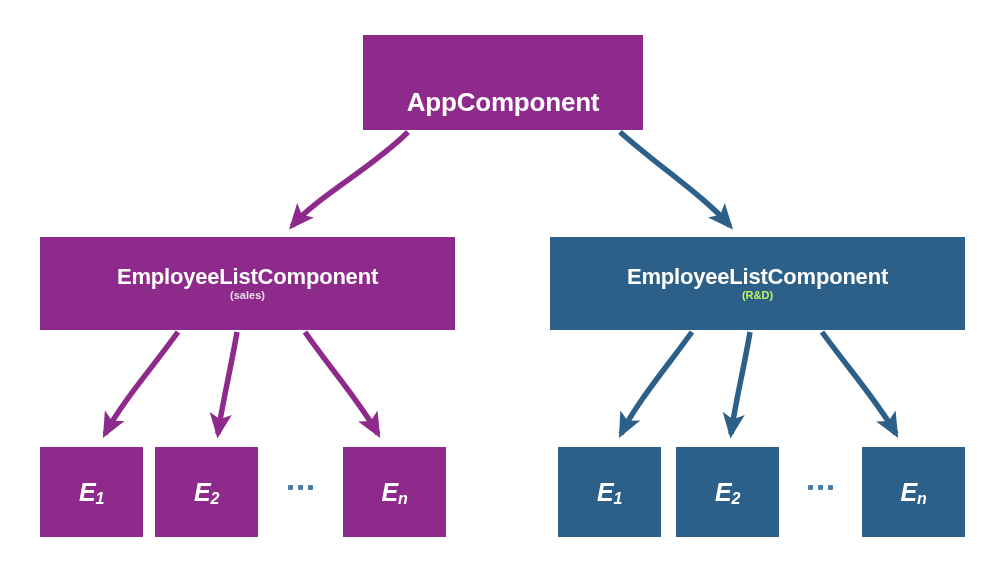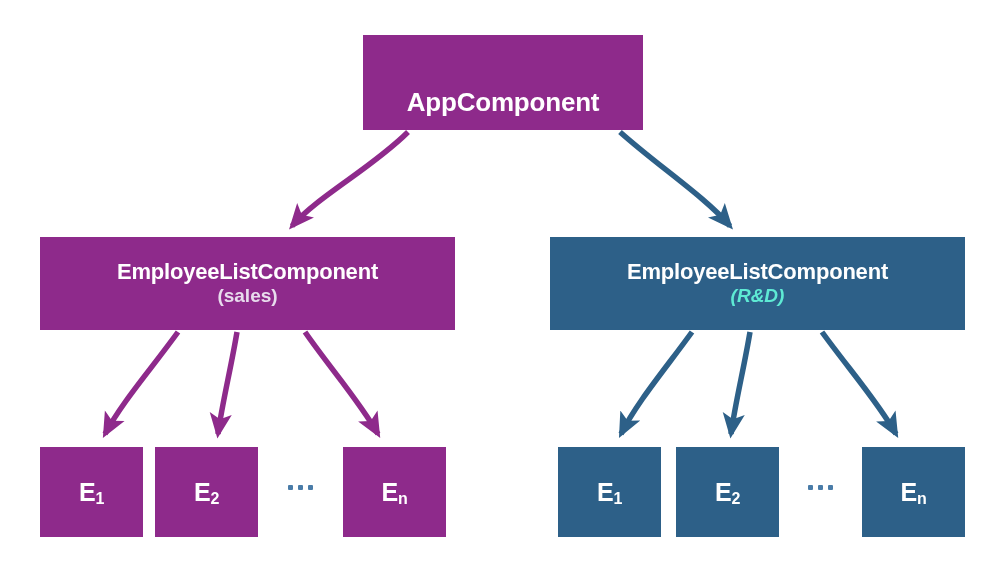--- a/index.html
+++ b/index.html
@@ -40,22 +40,21 @@
     font-weight: bold;
     letter-spacing: -0.2px;
     white-space: nowrap;
   }
   .node-sub {
     font-weight: bold;
     color: #e8dced;
     white-space: nowrap;
   }
   .node.blue .node-sub {
-    color: #5eead4;
-    font-style: italic;
+    color: #bef264;
   }
 
   
   #node-app {
     left: 363px;
     top: 35px;
     width: 280px;
     height: 95px;
   }
   #node-app .node-title {
@@ -73,29 +72,30 @@
     width: 415px;
   }
   #node-list-rd {
     left: 550px;
     width: 415px;
   }
   .node-list .node-title {
     font-size: 22px;
   }
   .node-list .node-sub {
-    font-size: 19px;
+    font-size: 11px;
     margin-top: 2px;
   }
 
   
   .node-emp {
     top: 447px;
     height: 90px;
     width: 103px;
+    font-style: italic;
   }
   .node-emp .node-title {
     font-size: 25px;
   }
   .node-emp .node-title sub {
     font-size: 0.64em;
     vertical-align: baseline;
     position: relative;
     bottom: -0.22em;
     font-weight: bold;

